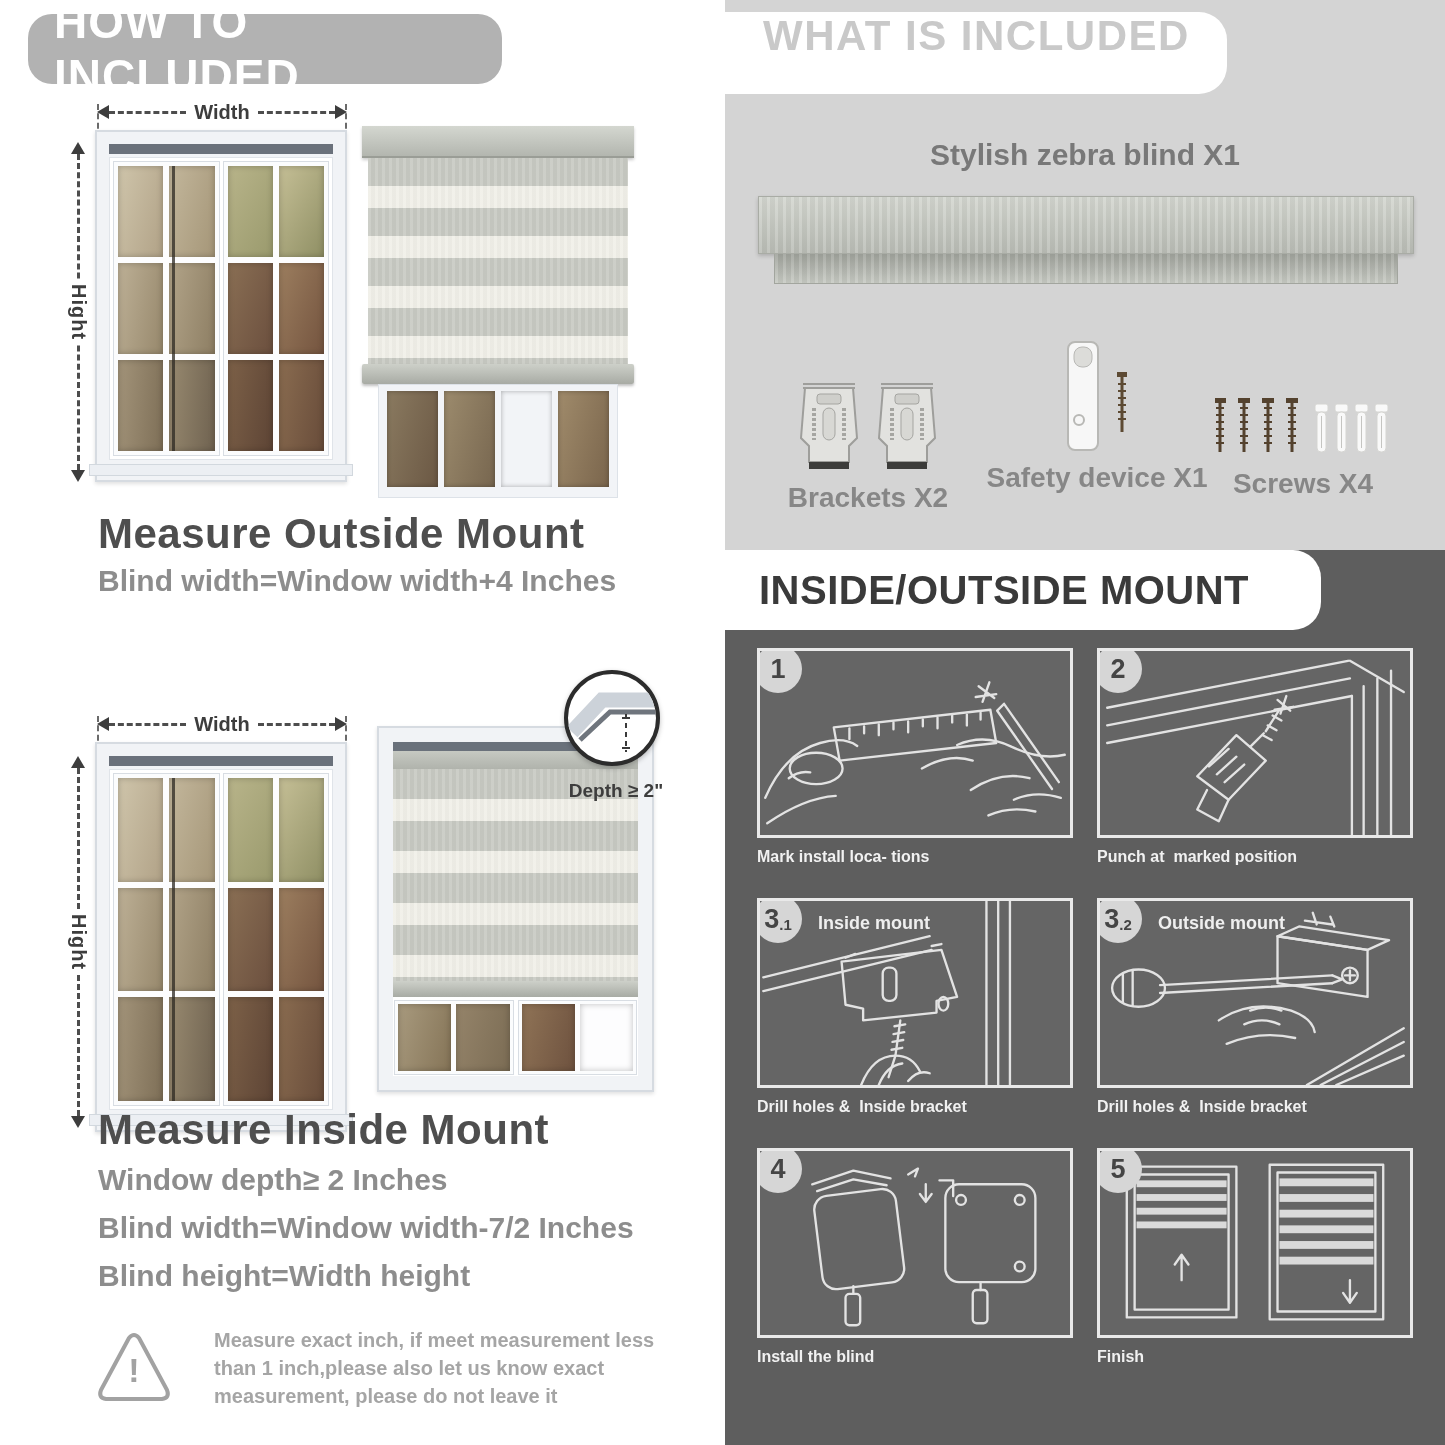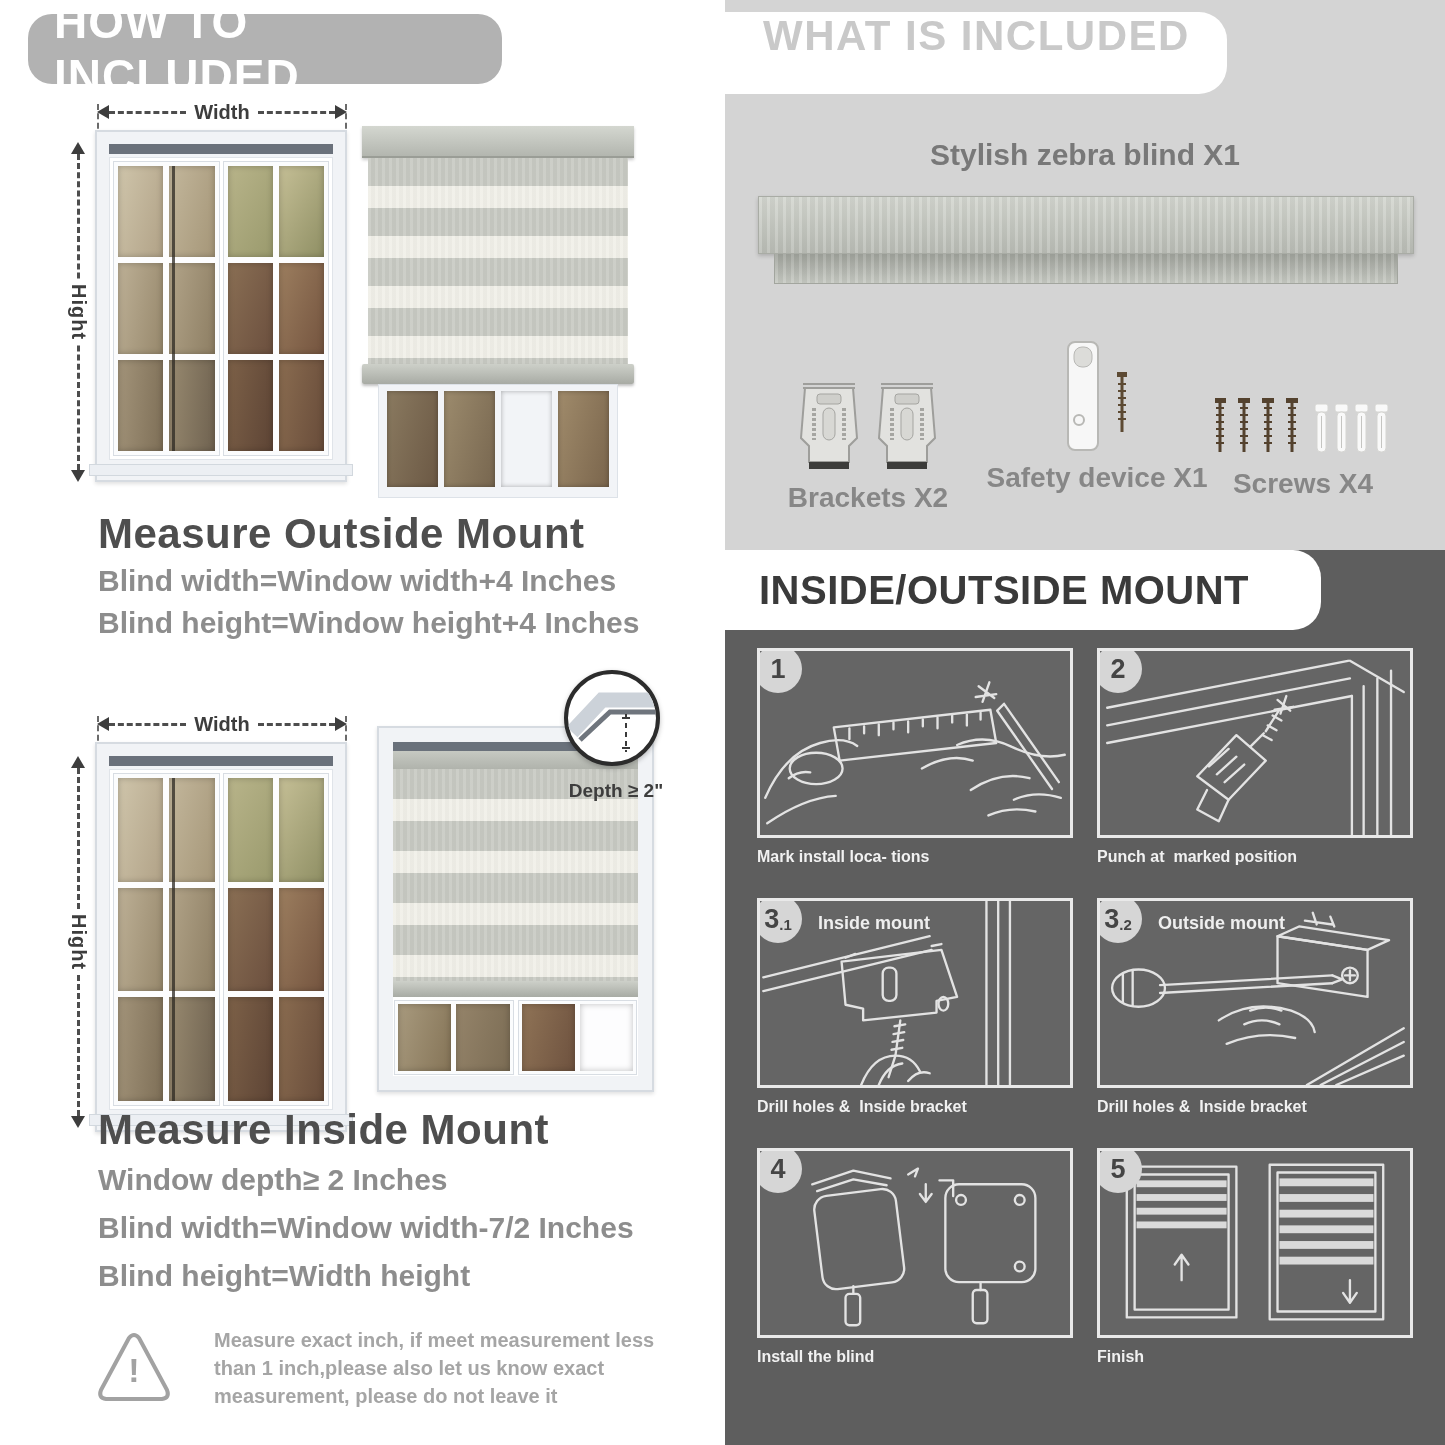--- a/index.html
+++ b/index.html
@@ -185,21 +185,20 @@
     <div class="below-window">
       <div class="bw-pane"></div>
       <div class="bw-pane"></div>
       <div class="bw-pane"></div>
       <div class="bw-pane"></div>
     </div>
   </div>
 
   <div class="h1-dark" style="left:98px;top:510px;">Measure Outside Mount</div>
   <div class="line-gray" style="left:98px;top:564px;">Blind width=Window width+4 Inches</div>
-  <div class="line-gray" style="left:98px;top:606px;">Blind height=Window height+4 Inches</div>
 
   <div class="measure-arrow" style="left:97px;top:714px;width:250px;">
     <span class="vguide a"></span>
     <span class="tri left"></span>
     <span class="dash"></span>
     <span class="lbl">Width</span>
     <span class="dash"></span>
     <span class="tri right"></span>
     <span class="vguide b"></span>
   </div>

